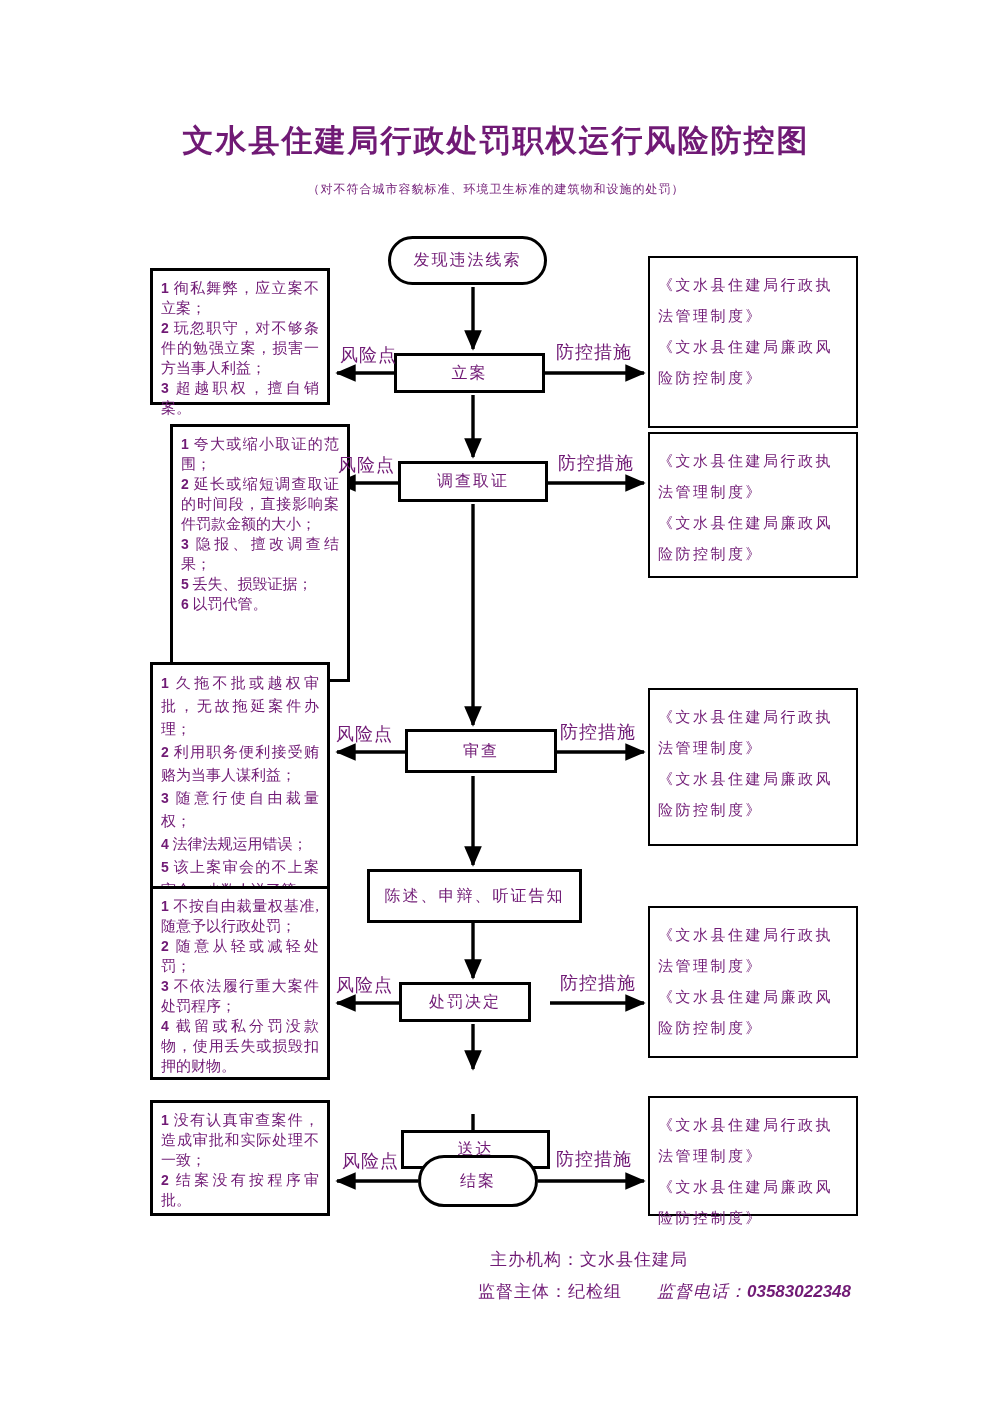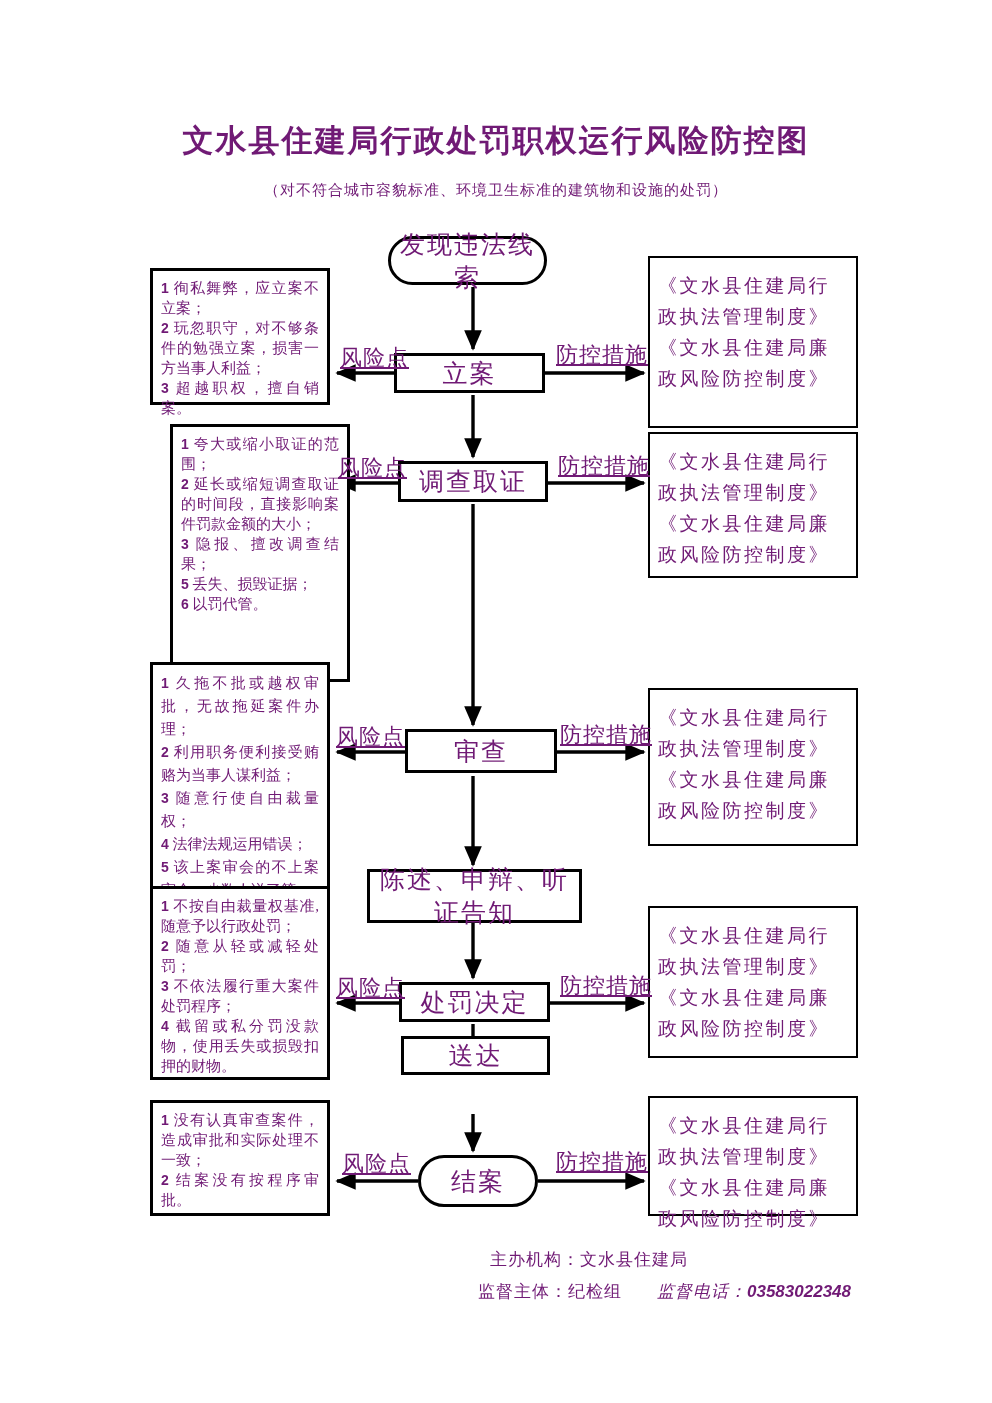--- a/index.html
+++ b/index.html
@@ -12,45 +12,45 @@
     overflow:hidden;
   }
   .title{
     position:absolute;left:0;top:120px;width:992px;
     text-align:center;
     font-family:"Liberation Sans","DejaVu Sans",sans-serif;
     font-weight:bold;font-size:31px;letter-spacing:2px;
   }
   .subtitle{
     position:absolute;left:0;top:181px;width:992px;
-    text-align:center;font-size:15px;letter-spacing:1px;
+    text-align:center;font-size:12px;letter-spacing:1px;
   }
   .connectors{position:absolute;left:0;top:0;width:992px;height:1403px;pointer-events:none;}
   .node{
     position:absolute;box-sizing:border-box;
     display:flex;align-items:center;justify-content:center;
     border:3px solid #000;background:#fff;
-    font-size:25px;letter-spacing:2px;text-align:center;
+    font-size:16px;letter-spacing:2px;text-align:center;
   }
   .oval{border-radius:999px;}
   .risk-box{
     position:absolute;box-sizing:border-box;width:180px;
     border:3px solid #000;background:#fff;
     padding:7px 8px;font-size:15px;line-height:20px;
     text-align:justify;
   }
   .risk-box .item{text-align:justify;}
   .risk-box .num{font-family:"Liberation Sans","DejaVu Sans",sans-serif;font-weight:bold;font-size:14px;}
   .measure-box{
     position:absolute;box-sizing:border-box;width:210px;
     border:2px solid #000;background:#fff;
-    padding:12px 6px 6px 8px;font-size:19px;line-height:31px;letter-spacing:2.5px;
+    padding:12px 6px 6px 8px;font-size:15px;line-height:31px;letter-spacing:2.5px;
   }
   .arrow-label{
-    position:absolute;font-size:22px;letter-spacing:1px;white-space:nowrap;text-decoration:underline;
+    position:absolute;font-size:18px;letter-spacing:1px;white-space:nowrap;
   }
   .footer-line{position:absolute;font-size:17px;letter-spacing:1px;white-space:nowrap;}
   .phone-group{margin-left:35px;font-style:italic;}
   .phone-number{
     font-family:"Liberation Sans","DejaVu Sans",sans-serif;
     font-weight:bold;font-size:17px;letter-spacing:0;
   }
 </style>
 </head>
 <body>
@@ -86,22 +86,22 @@
   </svg>
 
   <div class="title">文水县住建局行政处罚职权运行风险防控图</div>
   <div class="subtitle">（对不符合城市容貌标准、环境卫生标准的建筑物和设施的处罚）</div>
 
   <div class="node oval" style="left:388px;top:236px;width:159px;height:49px;">发现违法线索</div>
   <div class="node" style="left:394px;top:353px;width:151px;height:40px;">立案</div>
   <div class="node" style="left:398px;top:461px;width:150px;height:41px;">调查取证</div>
   <div class="node" style="left:405px;top:729px;width:152px;height:44px;">审查</div>
   <div class="node" style="left:367px;top:869px;width:215px;height:54px;">陈述、申辩、听证告知</div>
-  <div class="node" style="left:399px;top:982px;width:151px;height:40px;">处罚决定</div>
-  <div class="node" style="left:401px;top:1036px;width:149px;height:39px;">送达</div>
+  <div class="node" style="left:399px;top:982px;width:132px;height:40px;">处罚决定</div>
+  <div class="node" style="left:401px;top:1130px;width:149px;height:39px;">送达</div>
   <div class="node oval" style="left:418px;top:1155px;width:120px;height:52px;">结案</div>
 
   <div class="risk-box" style="left:150px;top:268px;height:137px;">
     <div class="item"><span class="num">1</span> <span>徇私舞弊，应立案不立案；</span></div>
     <div class="item"><span class="num">2</span> <span>玩忽职守，对不够条件的勉强立案，损害一方当事人利益；</span></div>
     <div class="item"><span class="num">3</span> <span>超越职权，擅自销案。</span></div>
   </div>
 
   <div class="risk-box" style="left:138px;top:424px;height:258px;margin-left:32px;">
     <div class="item"><span class="num">1</span> <span>夸大或缩小取证的范围；</span></div>

